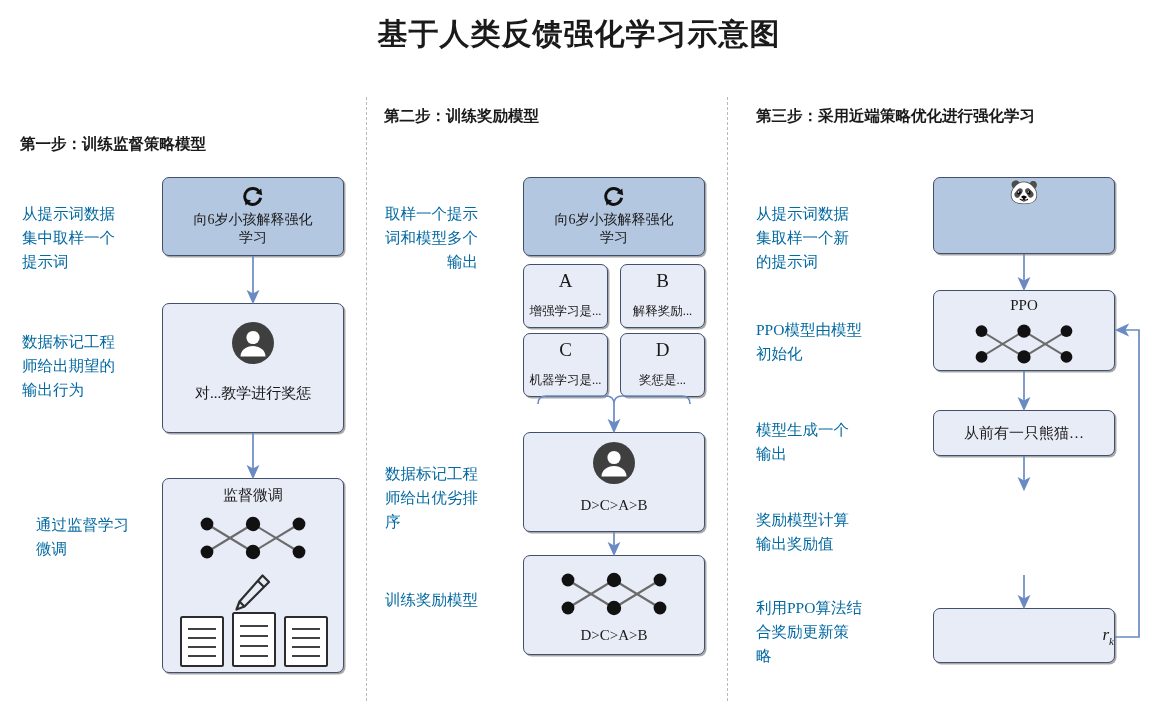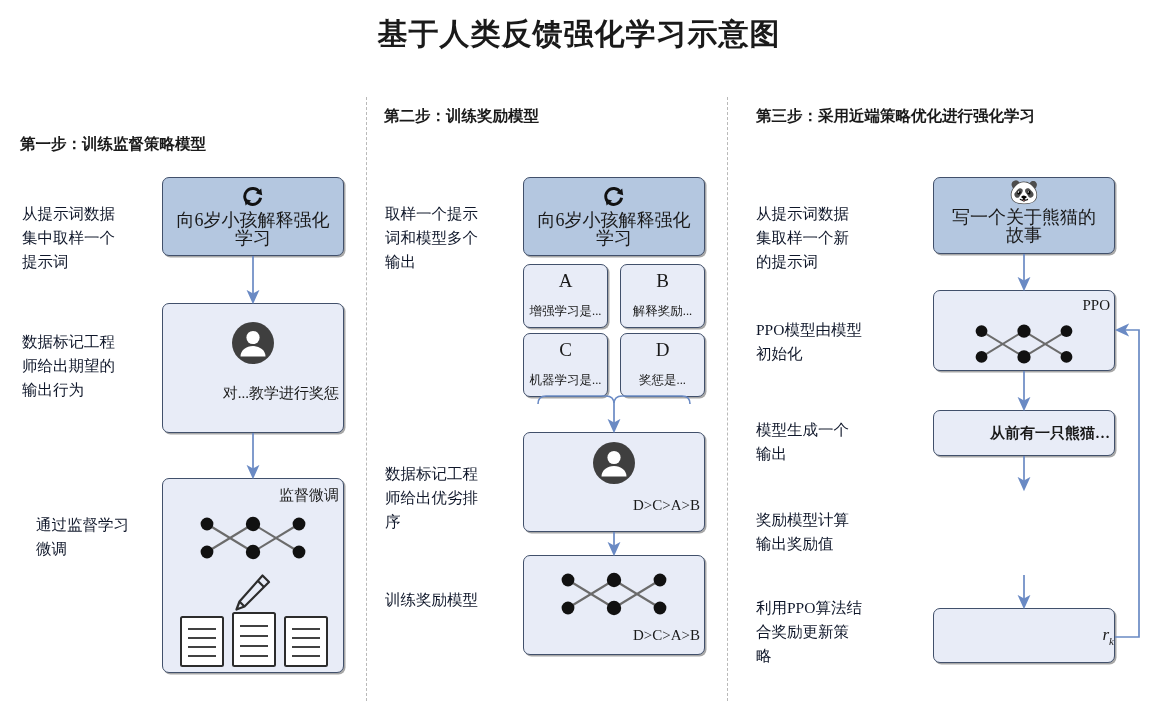--- a/index.html
+++ b/index.html
@@ -26,37 +26,37 @@
   
   .step-head{
     position:absolute;font-size:15.5px;font-weight:bold;white-space:nowrap;
     font-family:"Liberation Serif","DejaVu Serif",serif;
   }
 
   
   .desc{
     position:absolute;font-size:15.5px;line-height:24px;
     font-family:"Liberation Serif","DejaVu Serif",serif;
-    color:#0f172a;
+    color:#0369a1;
   }
 
   
   .box{
     position:absolute;box-sizing:border-box;
     border:1.4px solid #41506b;border-radius:7px;
     background:#e8ecf7;
     box-shadow:1.5px 1.5px 0 rgba(60,60,60,.45);
   }
   .box.blue{background:#b4c7e0;}
   .box .cap{
     position:absolute;left:4px;right:4px;text-align:center;
-    font-size:18px;line-height:18px;
-    font-family:"Liberation Serif","DejaVu Serif",serif;
-  }
-  .box .cap.big{font-size:15px;text-align:right;}
+    font-size:14px;line-height:18px;
+    font-family:"Liberation Serif","DejaVu Serif",serif;
+  }
+  .box .cap.big{font-size:15px;}
   .box .letter{
     position:absolute;left:0;right:0;top:5px;text-align:center;
     font-size:19px;font-family:"Liberation Serif","DejaVu Serif",serif;
   }
   .box .sub{
     position:absolute;left:3px;right:3px;bottom:7px;text-align:center;
     font-size:12.5px;font-family:"Liberation Serif","DejaVu Serif",serif;
     white-space:nowrap;overflow:hidden;
   }
   .rk{
@@ -169,21 +169,21 @@
             <line x1="61" y1="45" x2="89" y2="45"></line>
           <line x1="113" y1="18" x2="141" y2="18"></line>
             <line x1="113" y1="27" x2="141" y2="27"></line>
           <line x1="113" y1="36" x2="141" y2="36"></line>
             <line x1="113" y1="45" x2="141" y2="45"></line>
         </g>
       </svg>
     </span>
   </div>
 
-  <div class="desc" style="left:385px;top:202px;white-space:pre;">取样一个提示
+  <div class="desc" style="left:385px;top:202px;white-space:pre;text-align:right;">取样一个提示
 词和模型多个
 输出</div>
   <div class="desc" style="left:385px;top:462px;white-space:pre;">数据标记工程
 师给出优劣排
 序</div>
   <div class="desc" style="left:385px;top:588px;white-space:pre;">训练奖励模型</div>
 
   <div class="box blue" style="left:523px;top:177px;width:182px;height:79px;">
     <span class="ico" style="left:50%;top:5px;transform:translateX(-50%);">
       <svg width="28" height="28" viewBox="0 0 28 28">
@@ -254,22 +254,20 @@
   <div class="desc" style="left:756px;top:418px;white-space:pre;">模型生成一个
 输出</div>
   <div class="desc" style="left:756px;top:508px;white-space:pre;">奖励模型计算
 输出奖励值</div>
   <div class="desc" style="left:756px;top:596px;white-space:pre;">利用PPO算法结
 合奖励更新策
 略</div>
 
   <div class="box blue" style="left:933px;top:177px;width:182px;height:77px;">
     <span class="panda" style="left:50%;top:2px;transform:translateX(-50%);">🐼</span>
-    <span class="cap" style="top:30px;white-space:pre;">写一个关于熊猫的
-故事</span>
   </div>
 
   <div class="box" style="left:933px;top:290px;width:182px;height:81px;">
     <span class="cap big" style="top:5px;">PPO</span>
     <span class="ico" style="left:50%;top:29px;transform:translateX(-50%);">
       <svg width="116" height="48" viewBox="0 0 116 52">
         <g stroke="#6b6b6b" stroke-width="2.1" fill="none">
           <line x1="12" y1="12" x2="58" y2="40"></line>
           <line x1="58" y1="12" x2="12" y2="40"></line>
           <line x1="58" y1="12" x2="104" y2="40"></line>
@@ -280,21 +278,21 @@
             <circle cx="58" cy="12" r="7.2"></circle>
             <circle cx="104" cy="12" r="6.4"></circle>
           <circle cx="12" cy="40" r="6.4"></circle>
             <circle cx="58" cy="40" r="7.2"></circle>
             <circle cx="104" cy="40" r="6.4"></circle>
         </g>
       </svg>
     </span>
   </div>
 
-  <div class="box" style="left:933px;top:410px;width:182px;height:46px;font-weight:bold;">
+  <div class="box" style="left:933px;top:410px;width:182px;height:46px;">
     <span class="cap big" style="top:13px;">从前有一只熊猫…</span>
   </div>
 
 
   <div class="box" style="left:933px;top:608px;width:182px;height:55px;">
     <span class="rk"><span>r</span><sub>k</sub></span>
   </div>
 
   <svg class="overlay">
     <defs>

